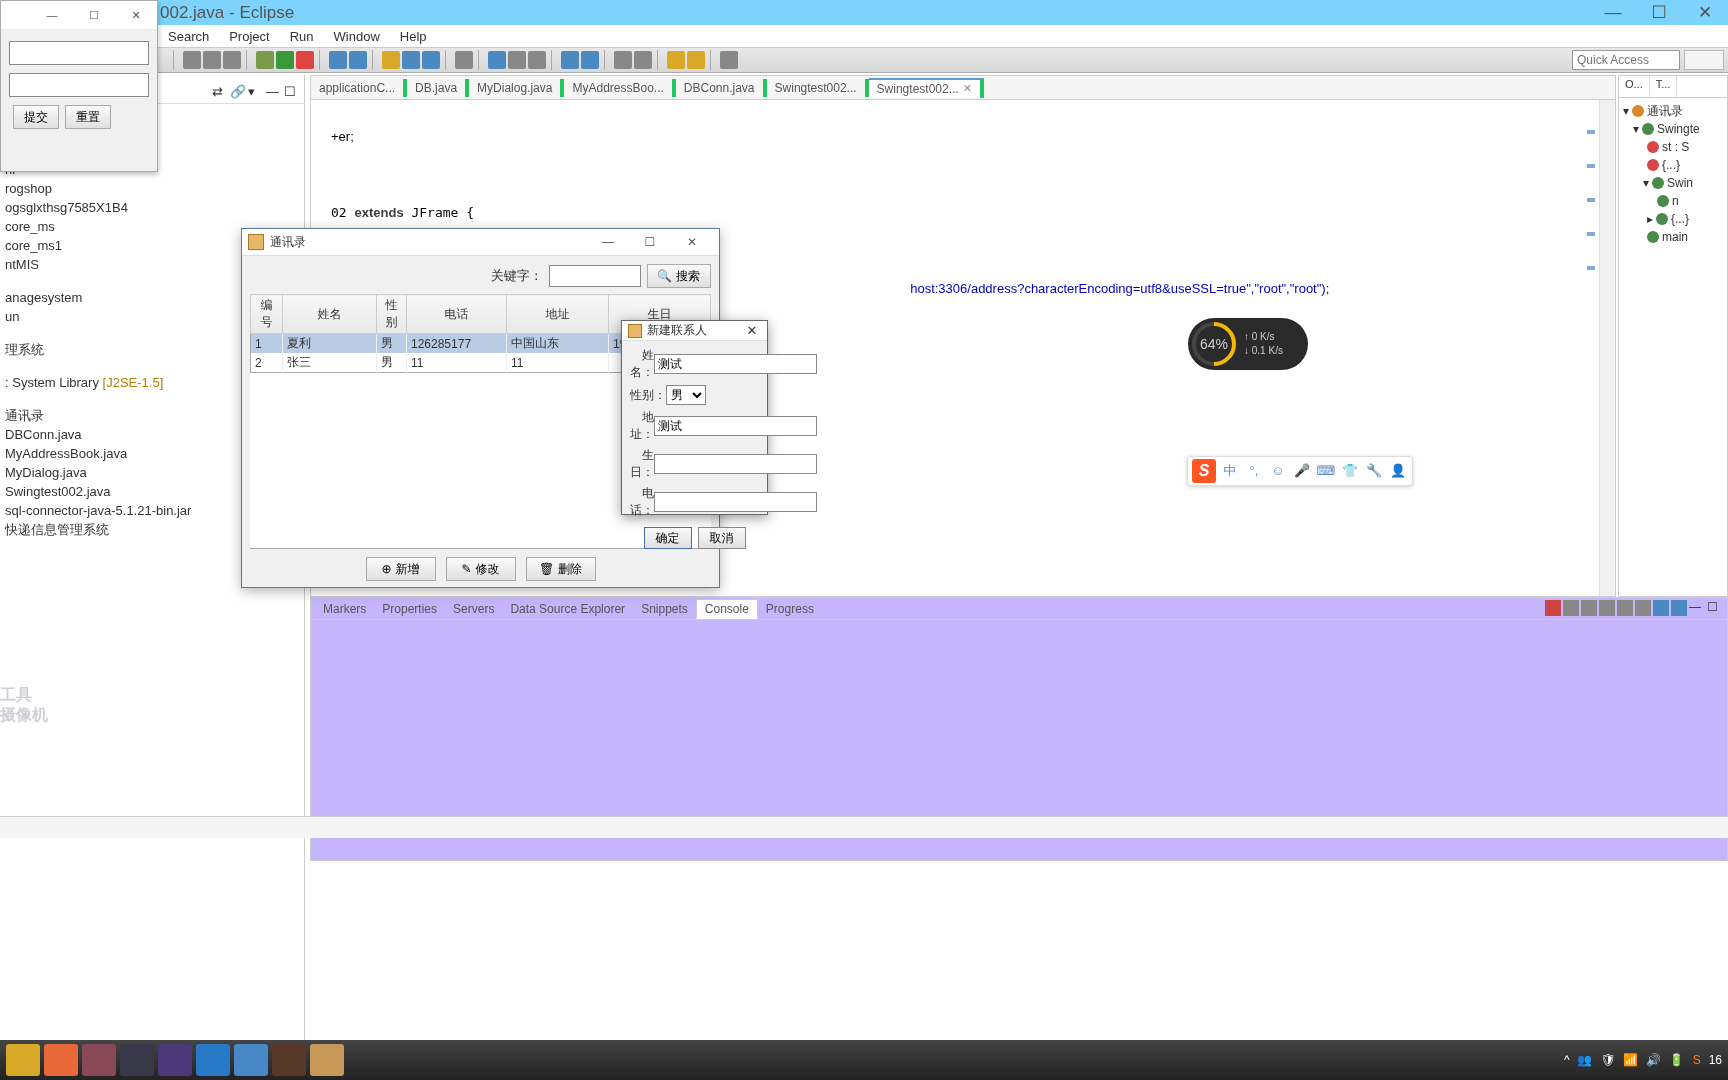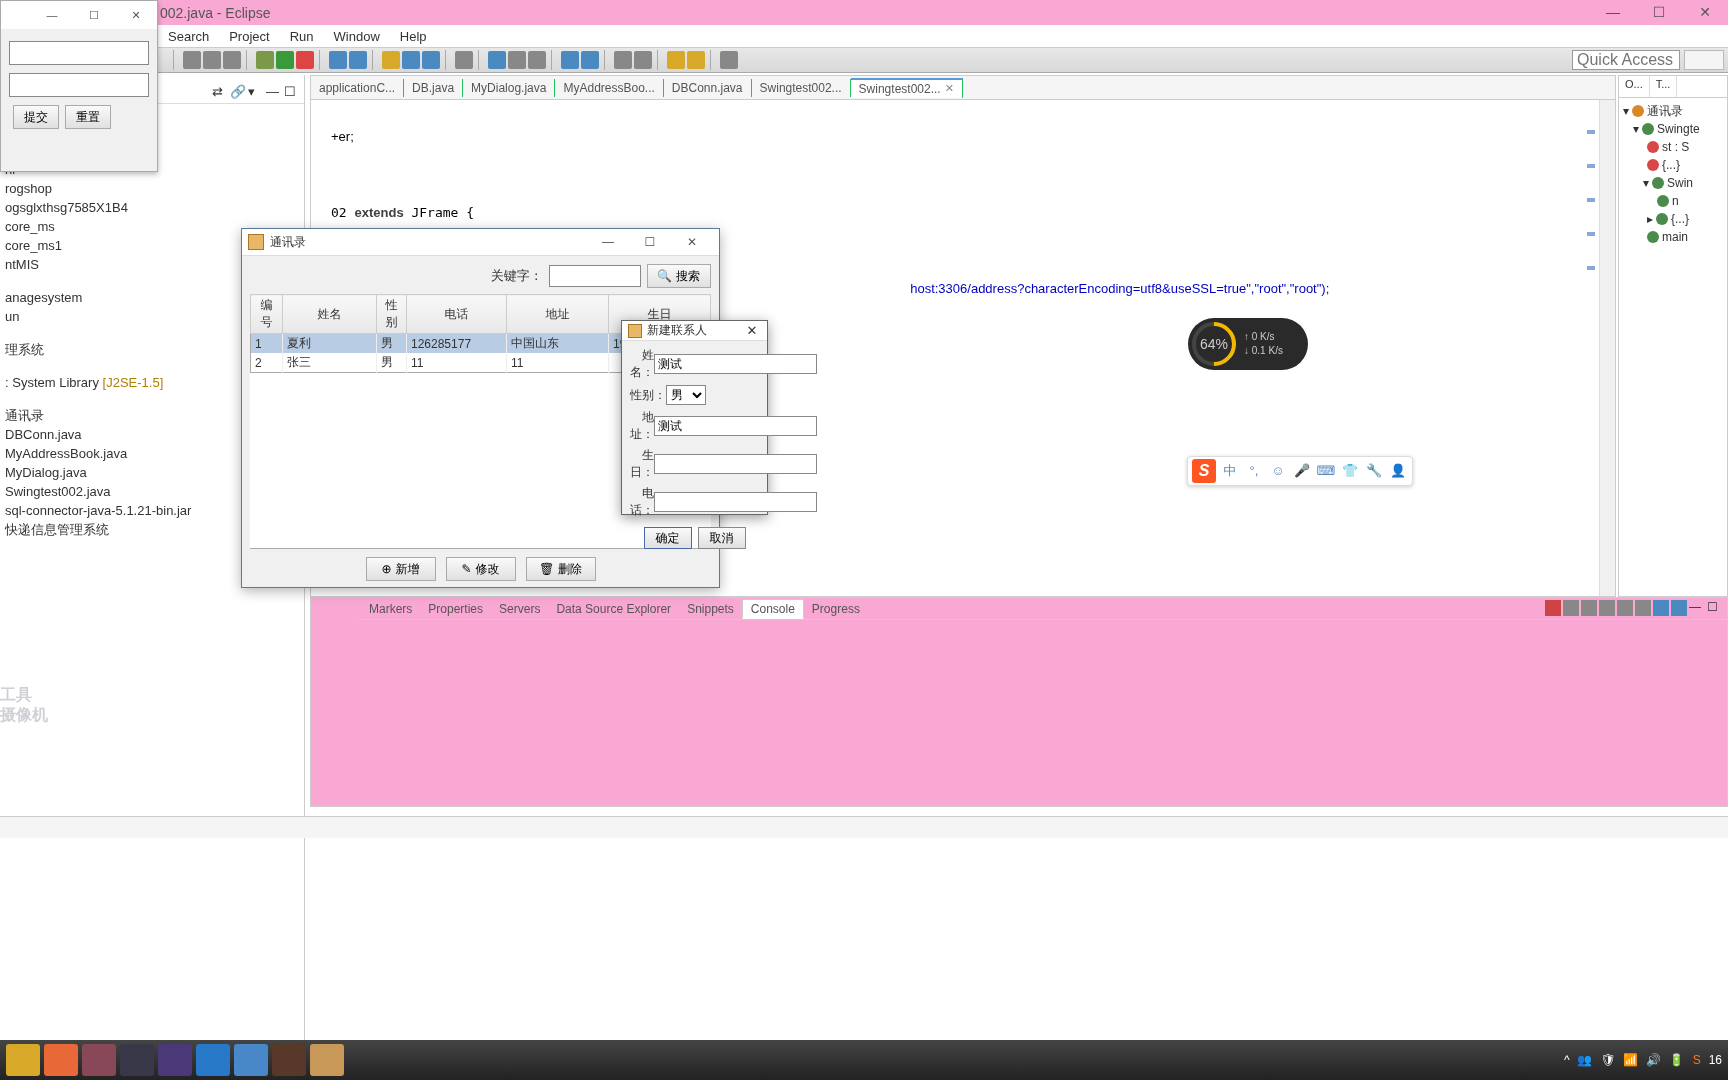--- a/index.html
+++ b/index.html
@@ -1,31 +1,31 @@
 <!DOCTYPE html>
 <html><head>
 <meta charset="utf-8">
 <style>
 * { box-sizing: border-box; margin: 0; padding: 0; font-family: "Microsoft YaHei", -apple-system, sans-serif; }
 body { background: #fff; width: 1728px; height: 1080px; overflow: hidden; position: relative; font-size: 13px; color: #333; }
 
 
-.eclipse-title { position: absolute; top: 0; left: 0; right: 0; height: 25px; background: #f9a8d4; display: flex; align-items: center; padding-left: 160px; font-size: 14px; color: #555; }
+.eclipse-title { position: absolute; top: 0; left: 0; right: 0; height: 25px; background: #7dd3fc; display: flex; align-items: center; padding-left: 160px; font-size: 17px; color: #555; }
 .eclipse-title-btns { position: absolute; right: 0; top: 0; display: flex; }
 .eclipse-title-btns span { width: 46px; height: 25px; text-align: center; line-height: 25px; color: #555; }
 
 
 .menubar { position: absolute; top: 25px; left: 160px; right: 0; height: 22px; display: flex; align-items: center; gap: 4px; font-size: 13px; }
 .menubar span { padding: 2px 8px; }
 
 
 .toolbar { position: absolute; top: 47px; left: 0; right: 0; height: 26px; background: linear-gradient(#e8e8e8,#d8d8d8); border-top: 1px solid #ccc; border-bottom: 1px solid #aaa; display: flex; align-items: center; padding-left: 170px; gap: 2px; }
 .tb-btn { width: 18px; height: 18px; display: inline-block; background: radial-gradient(circle,#7ab800 40%,transparent 45%); border-radius:2px;}
 .tb-sep { width: 5px; height: 20px; border-left: 1px solid #aaa; margin: 0 3px; }
-.quick-access { position: absolute; right: 48px; top: 2px; width: 108px; height: 20px; border: 1px solid #999; background:#fff; font-size: 16px; color: #999; padding: 1px 4px; }
+.quick-access { position: absolute; right: 48px; top: 2px; width: 108px; height: 20px; border: 1px solid #999; background:#fff; font-size: 12px; color: #999; padding: 1px 4px; }
 .persp { position: absolute; right: 4px; top: 2px; width: 40px; height: 20px; border: 1px solid #bbb; background:#f5f5f5;}
 
 
 .left-panel { position: absolute; top: 75px; left: 0; width: 305px; bottom: 0; background:#fff; border-right: 1px solid #ccc; padding-top: 5px; }
 .left-header { height: 24px; display:flex; justify-content:flex-end; align-items:center; gap:2px; padding-right:4px; border-bottom:1px solid #ddd;}
 .left-header span{ width:16px; height:16px; display:inline-block;}
 .tree { font-size: 13px; line-height: 19px; padding-left: 3px; padding-top:4px; overflow:hidden; white-space:nowrap;}
 .tree .item { padding: 0 2px; }
 .tree .lib { color: #333; }
 .tree .lib-ver { color: #b08000; }
@@ -35,40 +35,40 @@
 .login-title { height: 28px; background: #fff; display:flex; justify-content:flex-end; align-items:center;}
 .login-title span { width: 42px; height: 28px; text-align:center; line-height:28px; color:#555; font-size:11px;}
 .login-body { padding: 12px 8px; }
 .login-body input { width: 140px; height: 24px; border:1px solid #888; background:#fff; margin-bottom:8px;}
 .login-btns { display:flex; justify-content:flex-start; gap:6px; padding:0 4px;}
 .login-btns button { width:46px; height:24px; border:1px solid #aaa; background:linear-gradient(#fafafa,#e0e0e0); font-size:12px;}
 
 
 .editor-area { position: absolute; top: 75px; left: 310px; right: 112px; height: 522px; background: #fff; border: 1px solid #ccc; }
 .editor-tabs { height: 24px; display: flex; align-items: center; background: #f5f5f5; border-bottom: 1px solid #ccc; overflow: hidden; }
-.editor-tab { display: flex; align-items: flex-start; gap: 4px; padding: 2px 8px; border-right: 1px solid #22c55e; font-size: 12px; color: #555; }
+.editor-tab { display: flex; align-items: flex-start; gap: 4px; padding: 2px 8px; border-right: 4px solid #22c55e; font-size: 12px; color: #555; }
 .editor-tab.active { background: #fff; border-top: 2px solid #5a9bd5; }
 .editor-tab .close { color:#888; font-size:11px; }
 .editor-body { padding: 8px 20px; font-family: Consolas, monospace; font-size: 13px; line-height: 19px; color: #000; white-space: pre; position:relative;}
 .kw { color: #404040; font-weight: bold; }
 .str { color: #0000c0; }
 .editor-scroll { position:absolute; right:0; top:24px; bottom:0; width:16px; background:#f0f0f0; border-left:1px solid #ddd;}
 .editor-markers { position:absolute; right:18px; top:24px; bottom:0; width:10px;}
 .editor-markers div{ width:8px; height:4px; background:#88a8d8; margin-top:30px;}
 
 
 .right-panel { position: absolute; top: 75px; right: 0; width: 110px; height: 522px; background:#fff; border:1px solid #ccc;}
 .right-tabs { height:22px; border-bottom:1px solid #ccc; display:flex; font-size:11px;}
 .right-tabs span{ padding:2px 6px; border-right:1px solid #ddd;}
 .right-tree { padding:4px; font-size:12px; line-height:18px; white-space:nowrap; overflow:hidden;}
 .right-tree .row{ display:flex; align-items:center; gap:3px;}
 .right-tree .ic{ width:12px;height:12px; border-radius:50%;}
 
 
-.console-area { position: absolute; left: 310px; right: 0; top: 597px; height: 210px; background:#f9a8d4; border:1px solid #ccc;padding-left:46px;}
+.console-area { position: absolute; left: 310px; right: 0; top: 597px; height: 264px; background:#c4b5fd; border:1px solid #ccc;}
 .console-tabs { height:22px; border-bottom:1px solid #ccc; display:flex; align-items:center; font-size:12px; padding-left:4px;}
 .console-tabs .ctab{ padding:2px 8px; display:flex; align-items:center; gap:3px; color:#555;}
 .console-tabs .ctab.active{ background:#fff; border:1px solid #ccc; border-bottom:1px solid #fff;}
 .console-toolbar { position:absolute; right:4px; top:2px; display:flex; gap:2px;}
 .console-toolbar span{ width:16px; height:16px;}
 .console-body { padding: 6px 10px; font-family: Consolas, monospace; font-size:13px;}
 .console-body .run-line { color: #555; }
 .console-body .out-line { color: #000; }
 
 

